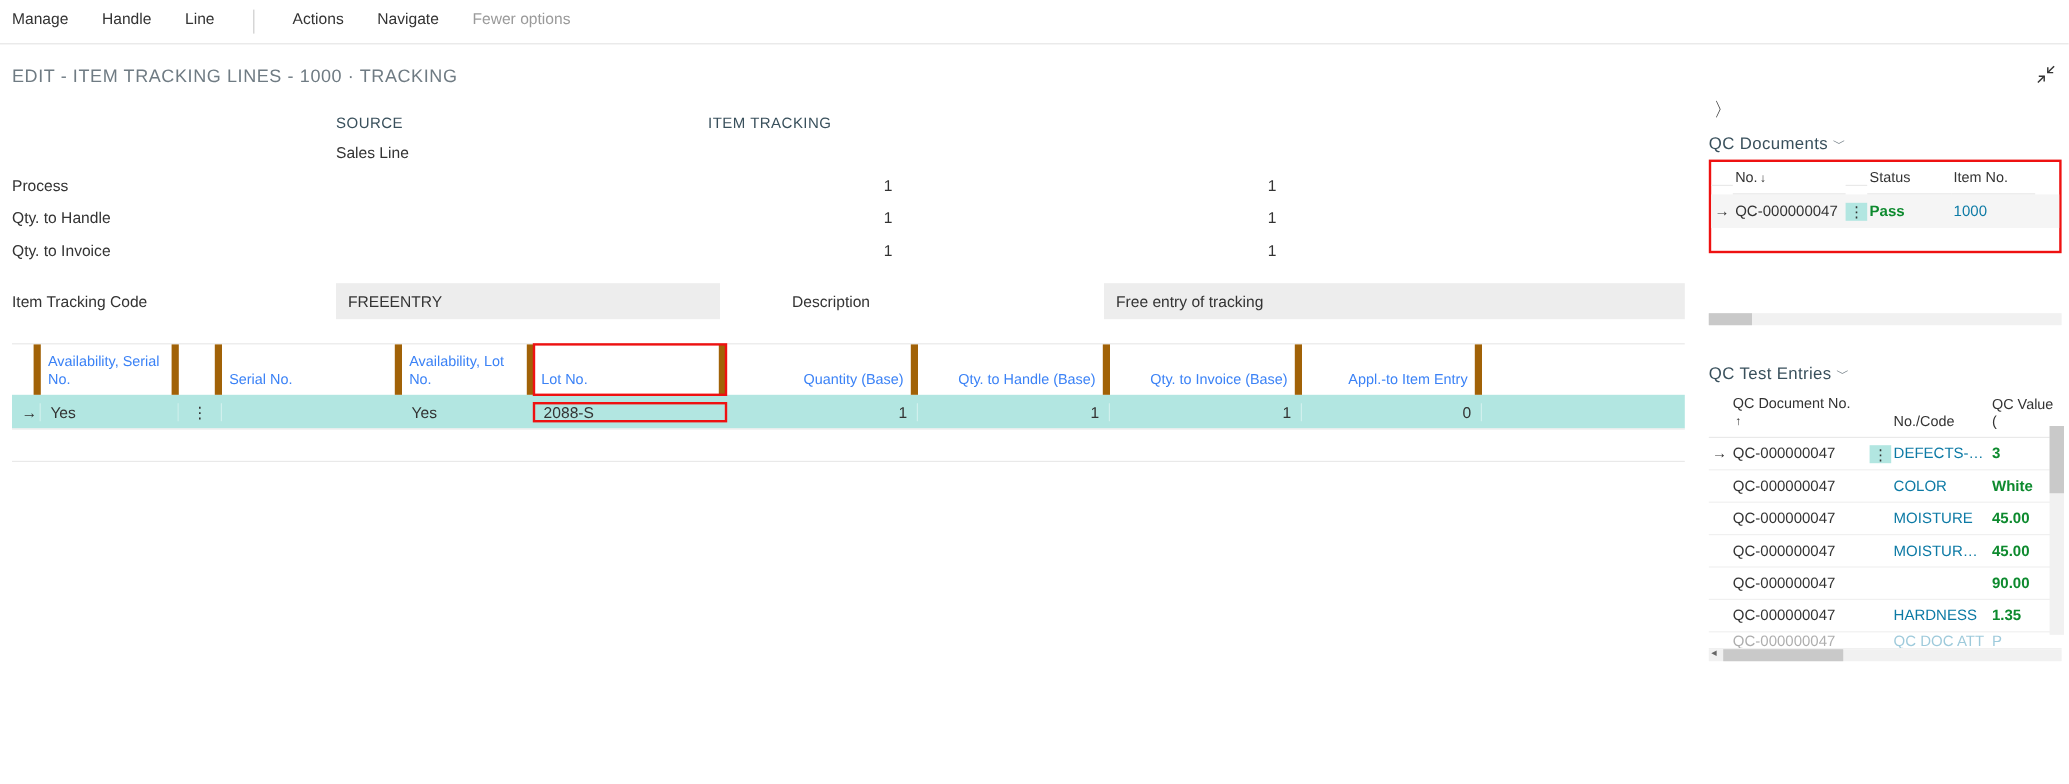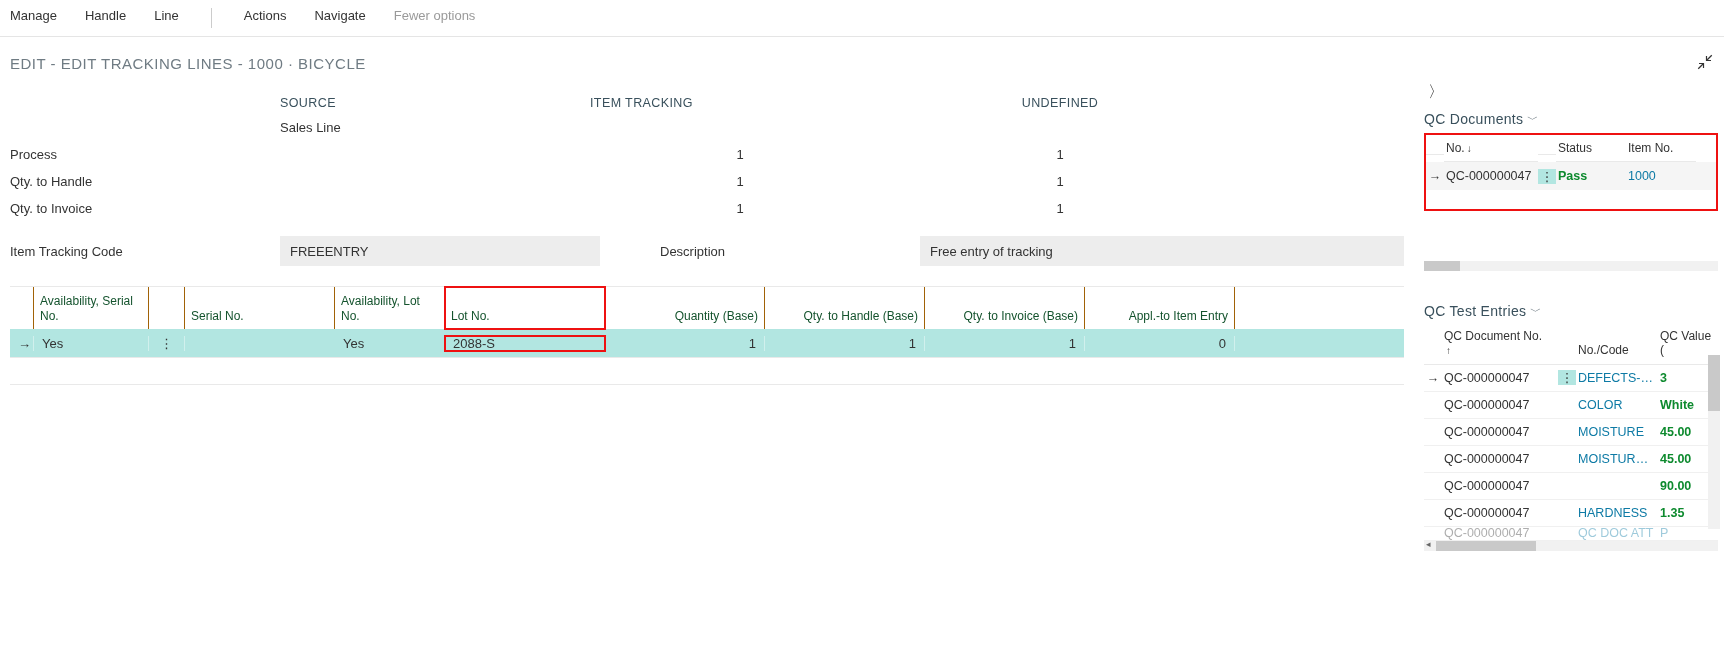--- a/index.html
+++ b/index.html
@@ -22,21 +22,21 @@
 .summary-row .lbl { color: #333; }
 .summary-row .val { color: #333; }
 .summary-row .center { text-align: center; }
 
 .form-row { display: grid; grid-template-columns: 260px 320px 40px 250px 1fr; column-gap: 10px; align-items: center; margin-top: 14px; }
 .form-row .lbl { color: #333; }
 .ro-field { background: #ededed; padding: 6px 10px; height: 30px; color: #333; display:flex; align-items:center; }
 
 .grid { margin-top: 20px; border-top: 1px solid #e9e9e9; }
 .grid-head, .grid-row { display: grid; grid-template-columns: 24px 115px 36px 150px 110px 160px 160px 160px 160px 150px; align-items: center; }
-.grid-head .gh { color: #14532d; font-size: 12px; padding: 6px 6px; border-right: 1px solid #a16207; height: 42px; display:flex; align-items:flex-end; line-height: 1.2; }
+.grid-head .gh { color: #3b82f6; font-size: 12px; padding: 6px 6px; border-right: 6px solid #a16207; height: 42px; display:flex; align-items:flex-end; line-height: 1.2; }
 .grid-head .gh.right { justify-content: flex-end; text-align:right; }
 .grid-row { background: #b2e6e1; height: 28px; }
 .grid-row .gc { padding: 0 8px; border-right: 1px solid rgba(255,255,255,0.4); font-size: 13px; }
 .grid-row .gc.right { text-align: right; }
 .grid-row .selector { text-align:center; color:#333; }
 .grid-row .rowmenu { text-align:center; color:#333; background:#b2e6e1; }
 .grid-empty { height: 28px; border-top:1px solid #e9e9e9; border-bottom:1px solid #e9e9e9; }
 .red-box { outline: 2px solid #e11; outline-offset: -1px; }
 
 .factbox-arrow { color:#333; font-size:16px; padding:0 4px; }
@@ -85,40 +85,39 @@
   <span class="item">Manage</span>
   <span class="item">Handle</span>
   <span class="item">Line</span>
   <span class="sep"></span>
   <span class="item">Actions</span>
   <span class="item">Navigate</span>
   <span class="item muted">Fewer options</span>
 </div>
 
 <div class="title-row">
-  <div class="page-title">EDIT - EDIT TRACKING LINES - 1000 · BICYCLE</div>
+  <div class="page-title">EDIT - ITEM TRACKING LINES - 1000 · TRACKING</div>
   <div class="collapse-icon">
     <svg viewBox="0 0 24 24" fill="none" stroke="currentColor" stroke-width="1.6">
       <path d="M4 14 L10 14 L10 20"></path>
         <path d="M3 21 L10 14"></path>
       <path d="M20 10 L14 10 L14 4"></path>
         <path d="M21 3 L14 10"></path>
     </svg>
   </div>
 </div>
 
 <div class="main-wrap">
 
   <div class="left-pane">
 
     <div class="summary-head">
       <div class="blank"></div>
       <div class="h">SOURCE</div>
       <div class="h" style="text-align:left">ITEM TRACKING</div>
-      <div class="h" style="text-align:center">UNDEFINED</div>
     </div>
 
     <div class="summary-row">
       <div class="lbl"></div>
       <div class="val">Sales Line</div>
       <div></div>
         <div></div>
     </div>
 
     <div class="summary-row">

